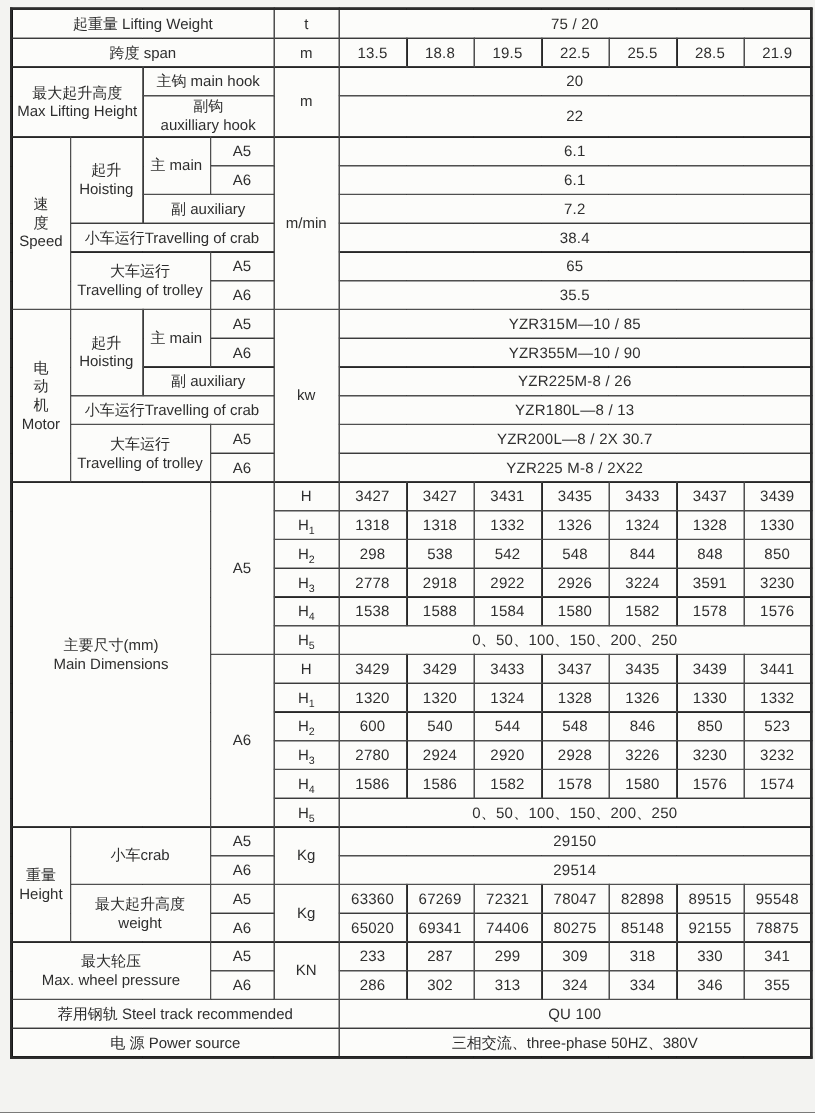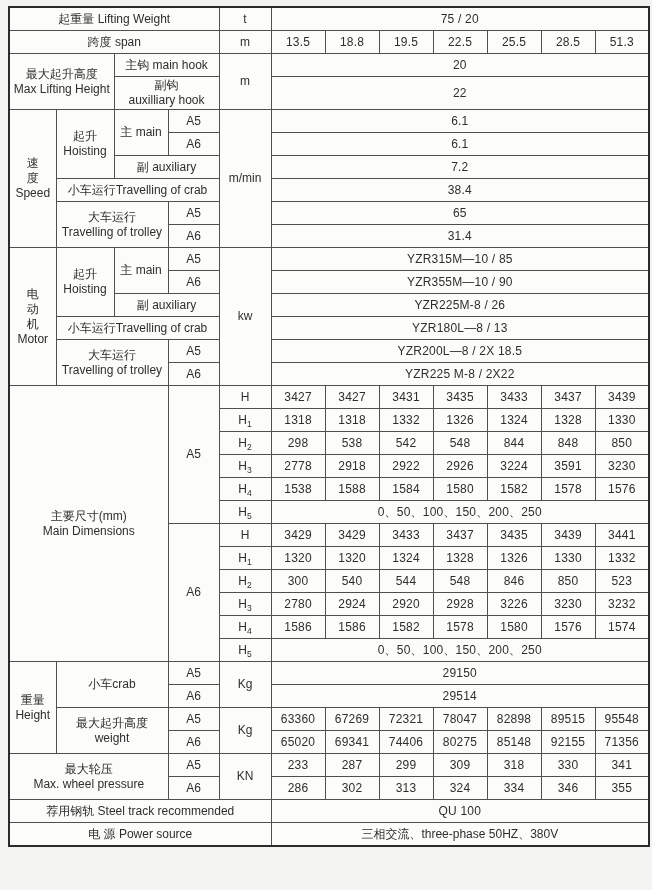--- a/index.html
+++ b/index.html
@@ -62,21 +62,21 @@
 
   <tr>
     <td colspan="4">跨度 span</td>
     <td>m</td>
     <td class="num">13.5</td>
     <td class="num">18.8</td>
     <td class="num">19.5</td>
     <td class="num">22.5</td>
     <td class="num">25.5</td>
     <td class="num">28.5</td>
-    <td class="num">51.3</td>
+    <td class="num">21.9</td>
   </tr>
 
   <tr>
     <td colspan="2" rowspan="2" class="pre">最大起升高度
 Max Lifting Height</td>
     <td colspan="2">主钩 main hook</td>
     <td rowspan="2">m</td>
     <td colspan="7" class="num">20</td>
   </tr>
   <tr class="row-tall">
@@ -109,21 +109,21 @@
     <td colspan="7" class="num">38.4</td>
   </tr>
   <tr>
     <td colspan="2" rowspan="2" class="pre">大车运行
 Travelling of trolley</td>
     <td>A5</td>
     <td colspan="7" class="num">65</td>
   </tr>
   <tr>
     <td>A6</td>
-    <td colspan="7" class="num">31.4</td>
+    <td colspan="7" class="num">35.5</td>
   </tr>
 
   <tr>
     <td rowspan="6" class="pre">电
 动
 机
 Motor</td>
     <td rowspan="3" class="pre">起升
 Hoisting</td>
     <td rowspan="2">主 main</td>
@@ -140,21 +140,21 @@
     <td colspan="7" class="num">YZR225M-8 / 26</td>
   </tr>
   <tr>
     <td colspan="3">小车运行Travelling of crab</td>
     <td colspan="7" class="num">YZR180L—8 / 13</td>
   </tr>
   <tr>
     <td colspan="2" rowspan="2" class="pre">大车运行
 Travelling of trolley</td>
     <td>A5</td>
-    <td colspan="7" class="num">YZR200L—8 / 2X 18.5</td>
+    <td colspan="7" class="num">YZR200L—8 / 2X 30.7</td>
   </tr>
   <tr>
     <td>A6</td>
     <td colspan="7" class="num">YZR225 M-8 / 2X22</td>
   </tr>
 
   <tr>
     <td colspan="3" rowspan="12" class="pre">主要尺寸(mm)
 Main Dimensions</td>
     <td rowspan="6">A5</td>
@@ -228,21 +228,21 @@
     <td class="num">1320</td>
         <td class="num">1320</td>
         <td class="num">1324</td>
         <td class="num">1328</td>
         <td class="num">1326</td>
         <td class="num">1330</td>
         <td class="num">1332</td>
   </tr>
   <tr>
     <td><span>H</span><sub>2</sub></td>
-    <td class="num">300</td>
+    <td class="num">600</td>
         <td class="num">540</td>
         <td class="num">544</td>
         <td class="num">548</td>
         <td class="num">846</td>
         <td class="num">850</td>
         <td class="num">523</td>
   </tr>
   <tr>
     <td><span>H</span><sub>3</sub></td>
     <td class="num">2780</td>
@@ -293,21 +293,21 @@
         <td class="num">95548</td>
   </tr>
   <tr>
     <td>A6</td>
     <td class="num">65020</td>
         <td class="num">69341</td>
         <td class="num">74406</td>
         <td class="num">80275</td>
         <td class="num">85148</td>
         <td class="num">92155</td>
-        <td class="num">71356</td>
+        <td class="num">78875</td>
   </tr>
 
   <tr>
     <td colspan="3" rowspan="2" class="pre">最大轮压
 Max.  wheel pressure</td>
     <td>A5</td>
     <td rowspan="2">KN</td>
     <td class="num">233</td>
         <td class="num">287</td>
         <td class="num">299</td>

